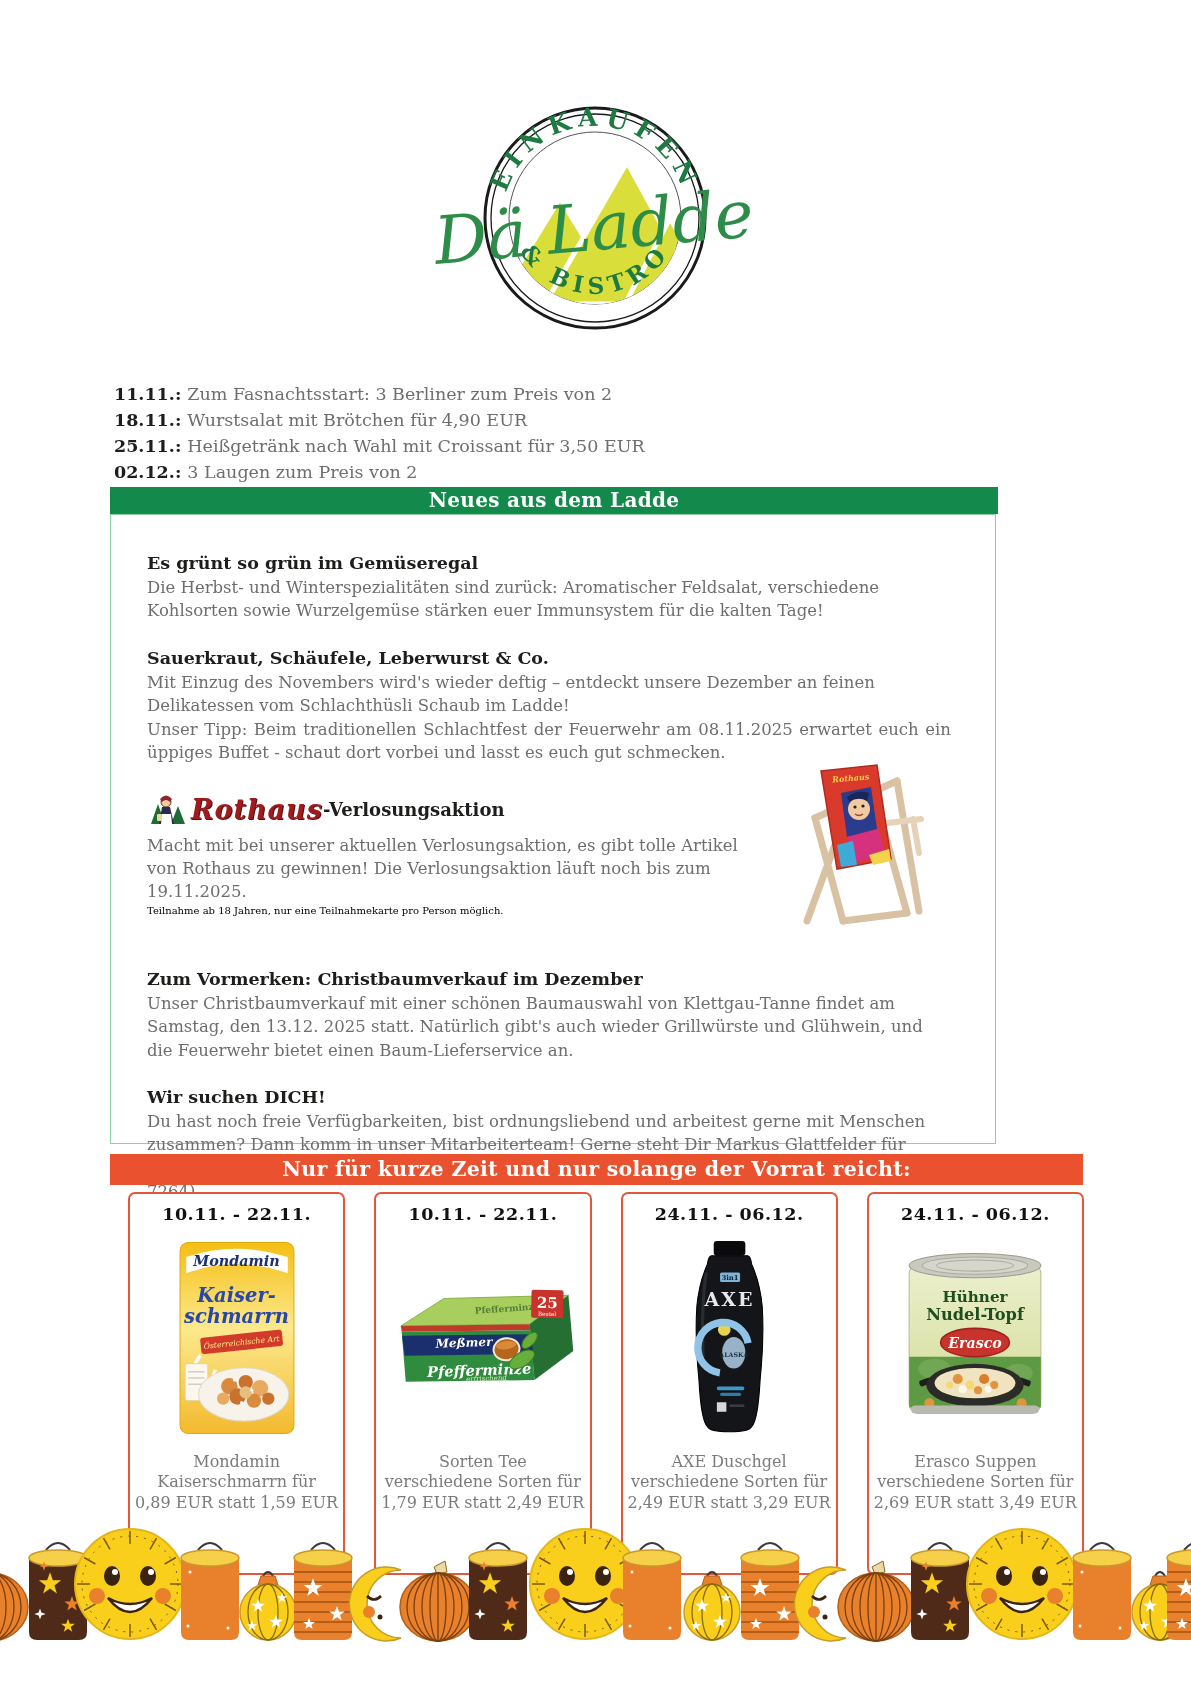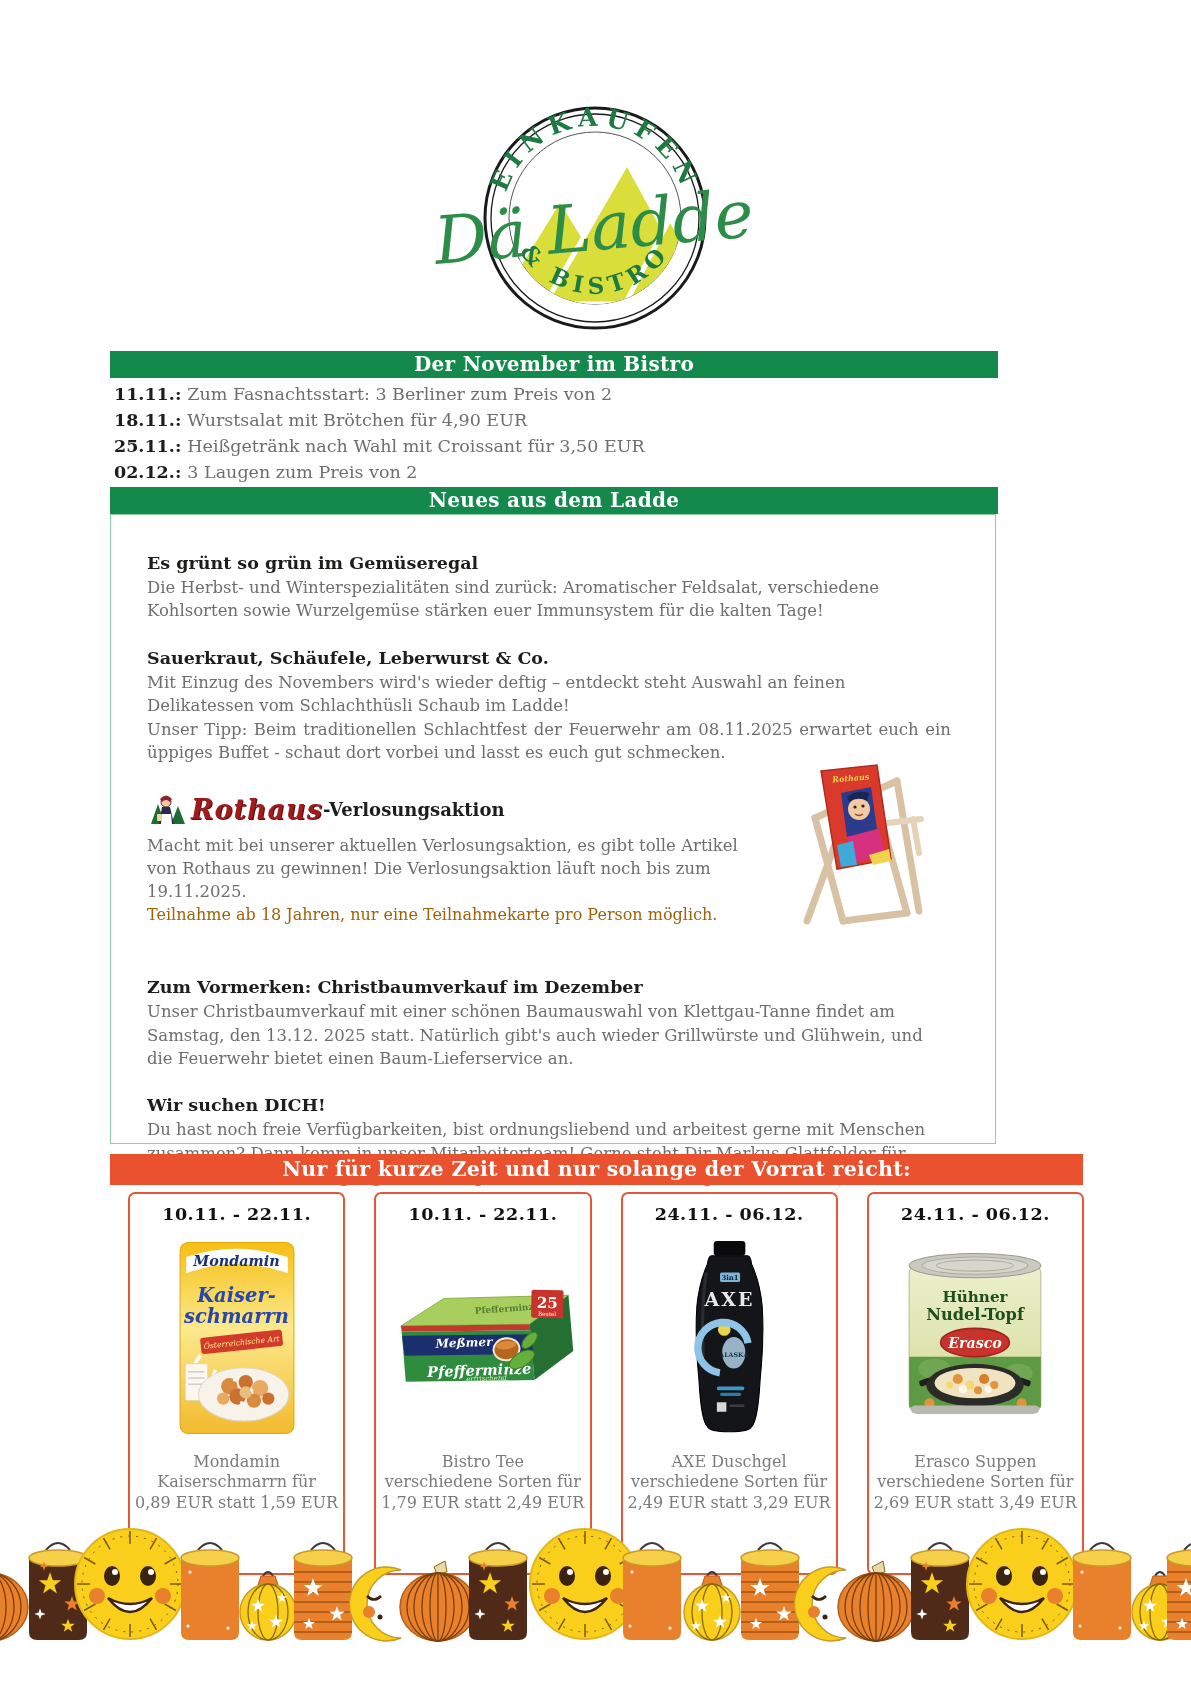--- a/index.html
+++ b/index.html
@@ -23,21 +23,21 @@
   
   .news-box{
     position:absolute;left:110px;top:514px;width:886px;height:630px;
     border:1px solid #8fcfa8;background:#ffffff;box-sizing:border-box;
     padding:38px 44px 0 36px;
   }
   .news-sec{margin-bottom:25px;}
   .news-h{font-size:17.5px;font-weight:bold;color:#1d1d1b;margin:0 0 3px 0;}
   .news-p{font-size:16.5px;line-height:1.42;color:#6e6e6e;margin:0;}
   .news-p.just{text-align:justify;}
-  .news-note{font-size:16px;line-height:1.4;color:#a16207;margin:0;}
+  .news-note{font-size:10px;line-height:1.4;color:#000000;margin:0;}
   .rothaus-line{display:flex;align-items:center;margin:0 0 4px 0;}
   .rothaus-brand{
     color:#9E1B1E;font-size:27px;font-weight:bold;font-style:italic;
     letter-spacing:1px;text-shadow:1px 1px 0 #5e0d0e;line-height:1;margin-left:4px;
   }
   .rothaus-suffix{font-size:18px;font-weight:bold;color:#1d1d1b;}
   .rothaus-paras{width:620px;}
   .deckchair{position:absolute;right:70px;top:248px;width:140px;height:165px;}
   
   .banner-orange{
@@ -84,41 +84,40 @@
       <text font-family="DejaVu Serif,serif" font-size="25" font-weight="bold" fill="#1D7A40" letter-spacing="7">
         <textPath href="#arcTop" startOffset="50%" text-anchor="middle">EINKAUFEN</textPath>
       </text>
       <text font-family="DejaVu Serif,serif" font-size="23" font-weight="bold" fill="#1D7A40" letter-spacing="6">
         <textPath href="#arcBot" startOffset="50%" text-anchor="middle">&amp; BISTRO</textPath>
       </text>
       <text x="220" y="150" text-anchor="middle" font-family="DejaVu Serif,serif" font-style="italic" font-size="66" fill="#2D8C47" transform="rotate(-5 220 140)">Dä Ladde</text>
     </svg>
   </div>
 
-  <div class="banner-green" style="top:351px;">Der November im Bistro</div>
 
   <div class="bistro-list">
     <div class="bistro-line"><b>11.11.:</b><span>Zum Fasnachtsstart: 3 Berliner zum Preis von 2</span></div>
     <div class="bistro-line"><b>18.11.:</b><span>Wurstsalat mit Brötchen für 4,90 EUR</span></div>
     <div class="bistro-line"><b>25.11.:</b><span>Heißgetränk nach Wahl mit Croissant für 3,50 EUR</span></div>
     <div class="bistro-line"><b>02.12.:</b><span>3 Laugen zum Preis von 2</span></div>
   </div>
 
   <div class="banner-green" style="top:487px;">Neues aus dem Ladde</div>
 
   <div class="news-box">
 
     <div class="news-sec">
       <p class="news-h">Es grünt so grün im Gemüseregal</p>
       <p class="news-p">Die Herbst- und Winterspezialitäten sind zurück: Aromatischer Feldsalat, verschiedene Kohlsorten sowie Wurzelgemüse stärken euer Immunsystem für die kalten Tage!</p>
     </div>
 
     <div class="news-sec">
       <p class="news-h">Sauerkraut, Schäufele, Leberwurst &amp; Co.</p>
-      <p class="news-p">Mit Einzug des Novembers wird's wieder deftig – entdeckt steht Auswahl an feinen Delikatessen vom Schlachthüsli Schaub im Ladde!</p>
+      <p class="news-p">Mit Einzug des Novembers wird's wieder deftig – entdeckt unsere Dezember an feinen Delikatessen vom Schlachthüsli Schaub im Ladde!</p>
       <p class="news-p just">Unser Tipp: Beim traditionellen Schlachtfest der Feuerwehr am 08.11.2025 erwartet euch ein üppiges Buffet - schaut dort vorbei und lasst es euch gut schmecken.</p>
     </div>
 
     <div class="news-sec">
       <div class="rothaus-line">
         <svg width="40" height="40" viewBox="0 0 40 40">
           <polygon points="4,34 11,14 18,34" fill="#1E6B33"></polygon>
           <polygon points="24,34 31,16 38,34" fill="#1E6B33"></polygon>
           <circle cx="19" cy="12" r="5" fill="#F2C9A0" stroke="#5a3a20" stroke-width="1"></circle>
           <path d="M13,9 q6,-7 12,0 l-2,3 q-4,-4 -8,0 Z" fill="#8E2430"></path>
@@ -243,21 +242,21 @@
             <ellipse cx="146" cy="78" rx="10" ry="5" fill="#67AF3D" stroke="#3F7F22" transform="rotate(-40 146 78)"></ellipse>
             <g transform="rotate(8 168 44)">
               <rect x="152" y="30" width="32" height="28" rx="2" fill="#C8332B"></rect>
               <text x="168" y="48" text-anchor="middle" font-size="15" font-weight="bold" fill="#fff">25</text>
               <text x="168" y="56" text-anchor="middle" font-size="5.5" fill="#fff">Beutel</text>
             </g>
           </g>
         </svg>
       </div>
       <div class="offer-caption">
-        <div>Bistro Tee</div>
+        <div>Sorten Tee</div>
         <div>verschiedene Sorten für</div>
         <div>1,79 EUR statt 2,49 EUR</div>
       </div>
     </div>
 
     <div class="offer-card">
       <div class="offer-dates">24.11. - 06.12.</div>
       <div class="offer-img">
         <svg width="80" height="195" viewBox="0 0 75 185">
           <rect x="23" y="0" width="30" height="14" rx="3" fill="#0A0A0C"></rect>

